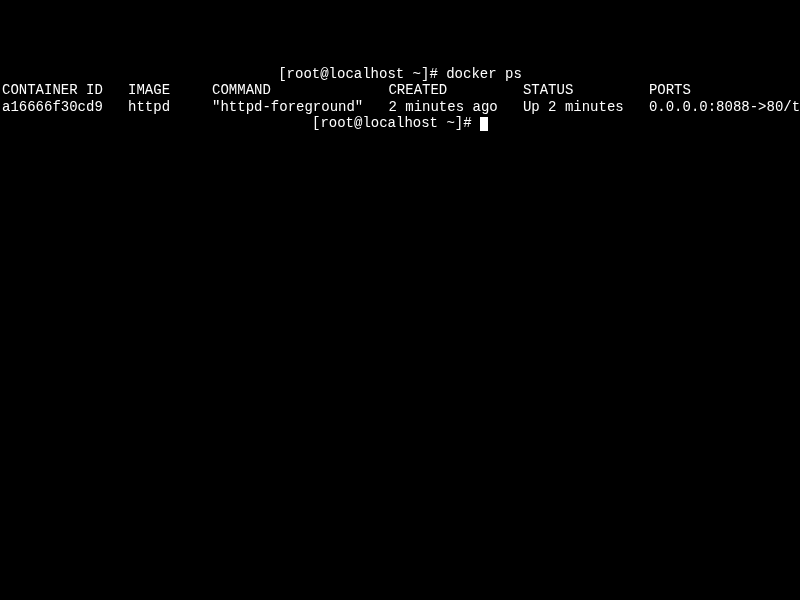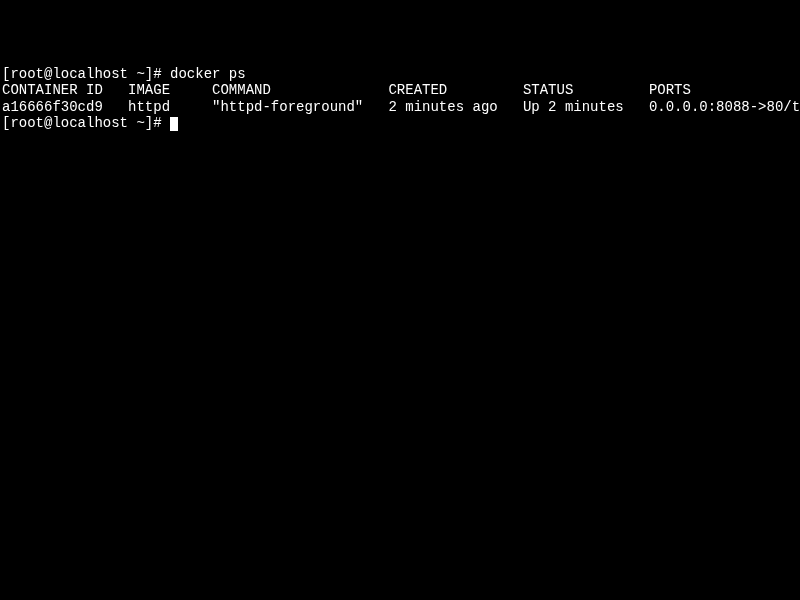--- a/index.html
+++ b/index.html
@@ -1,18 +1,19 @@
 <!DOCTYPE html>
 <html><head>
   <meta charset="utf-8">
   <style>
     * {
       margin: 0;
       padding: 0;
       box-sizing: border-box;
+      text-align: center;
     }
     body {
       background: #000;
       color: #fff;
       font-family: "Courier New", monospace;
       font-size: 14px;
       line-height: 1.15;
       width: 800px;
       height: 600px;
       overflow: hidden;

